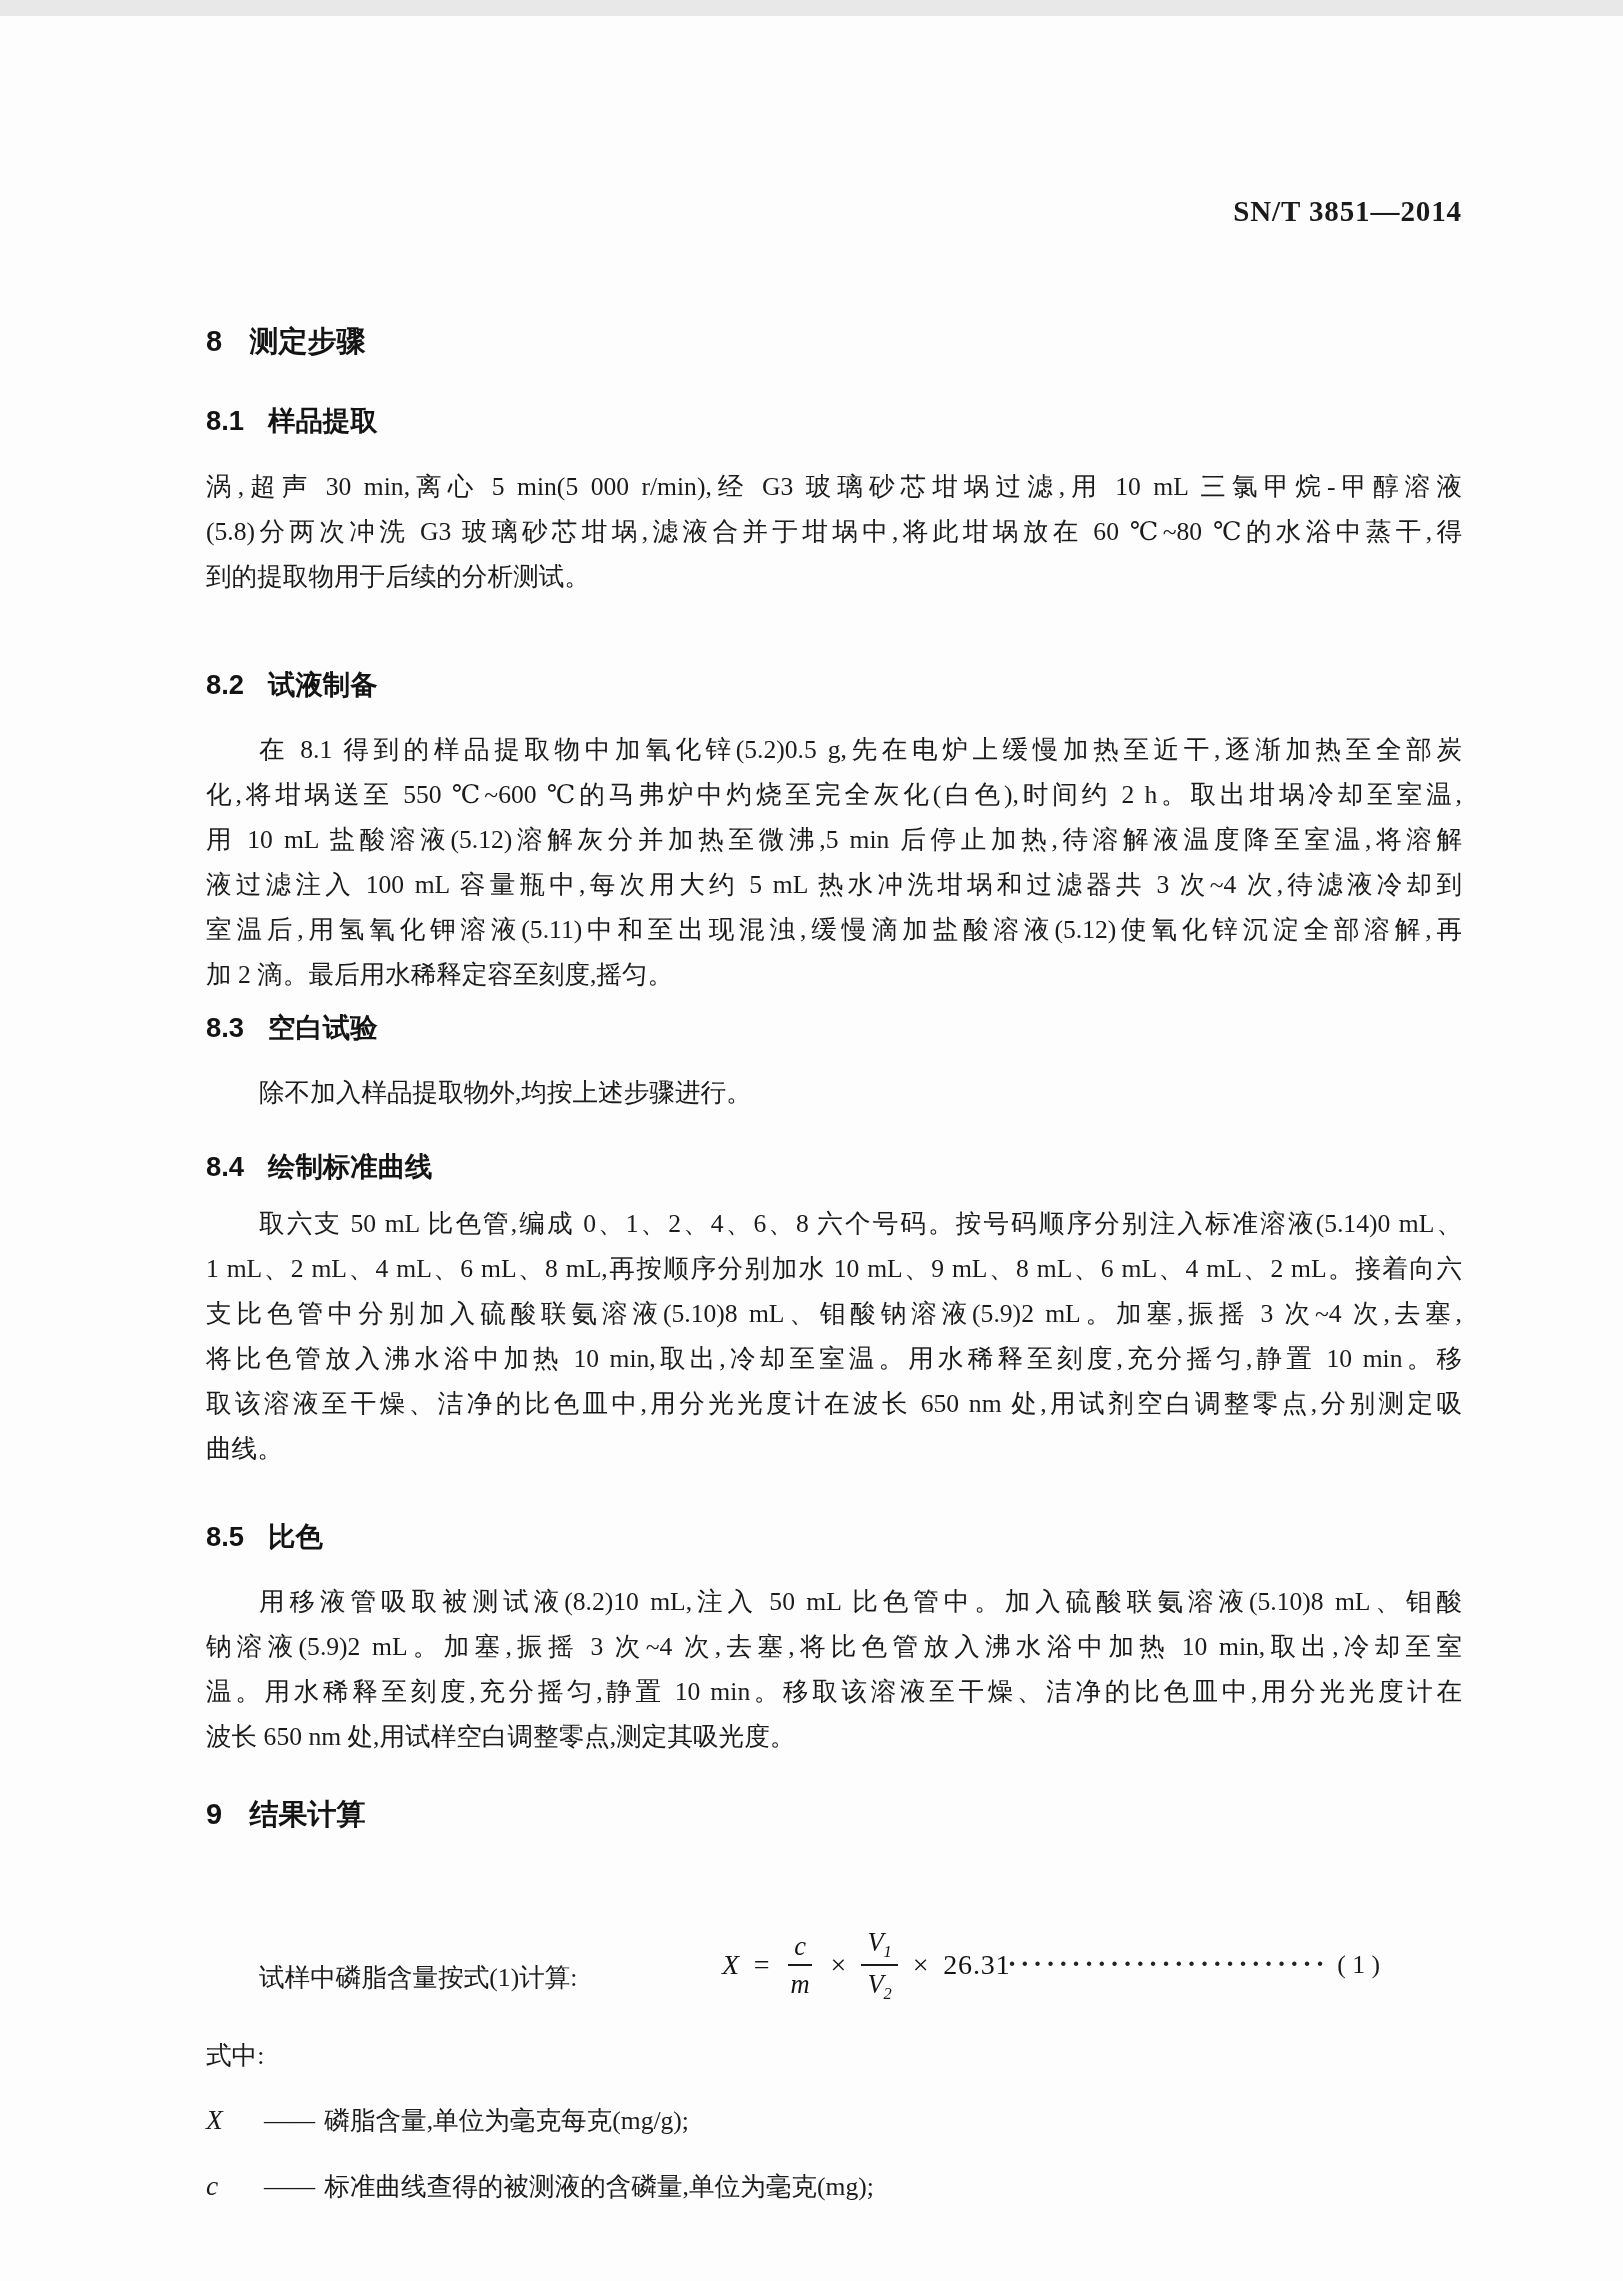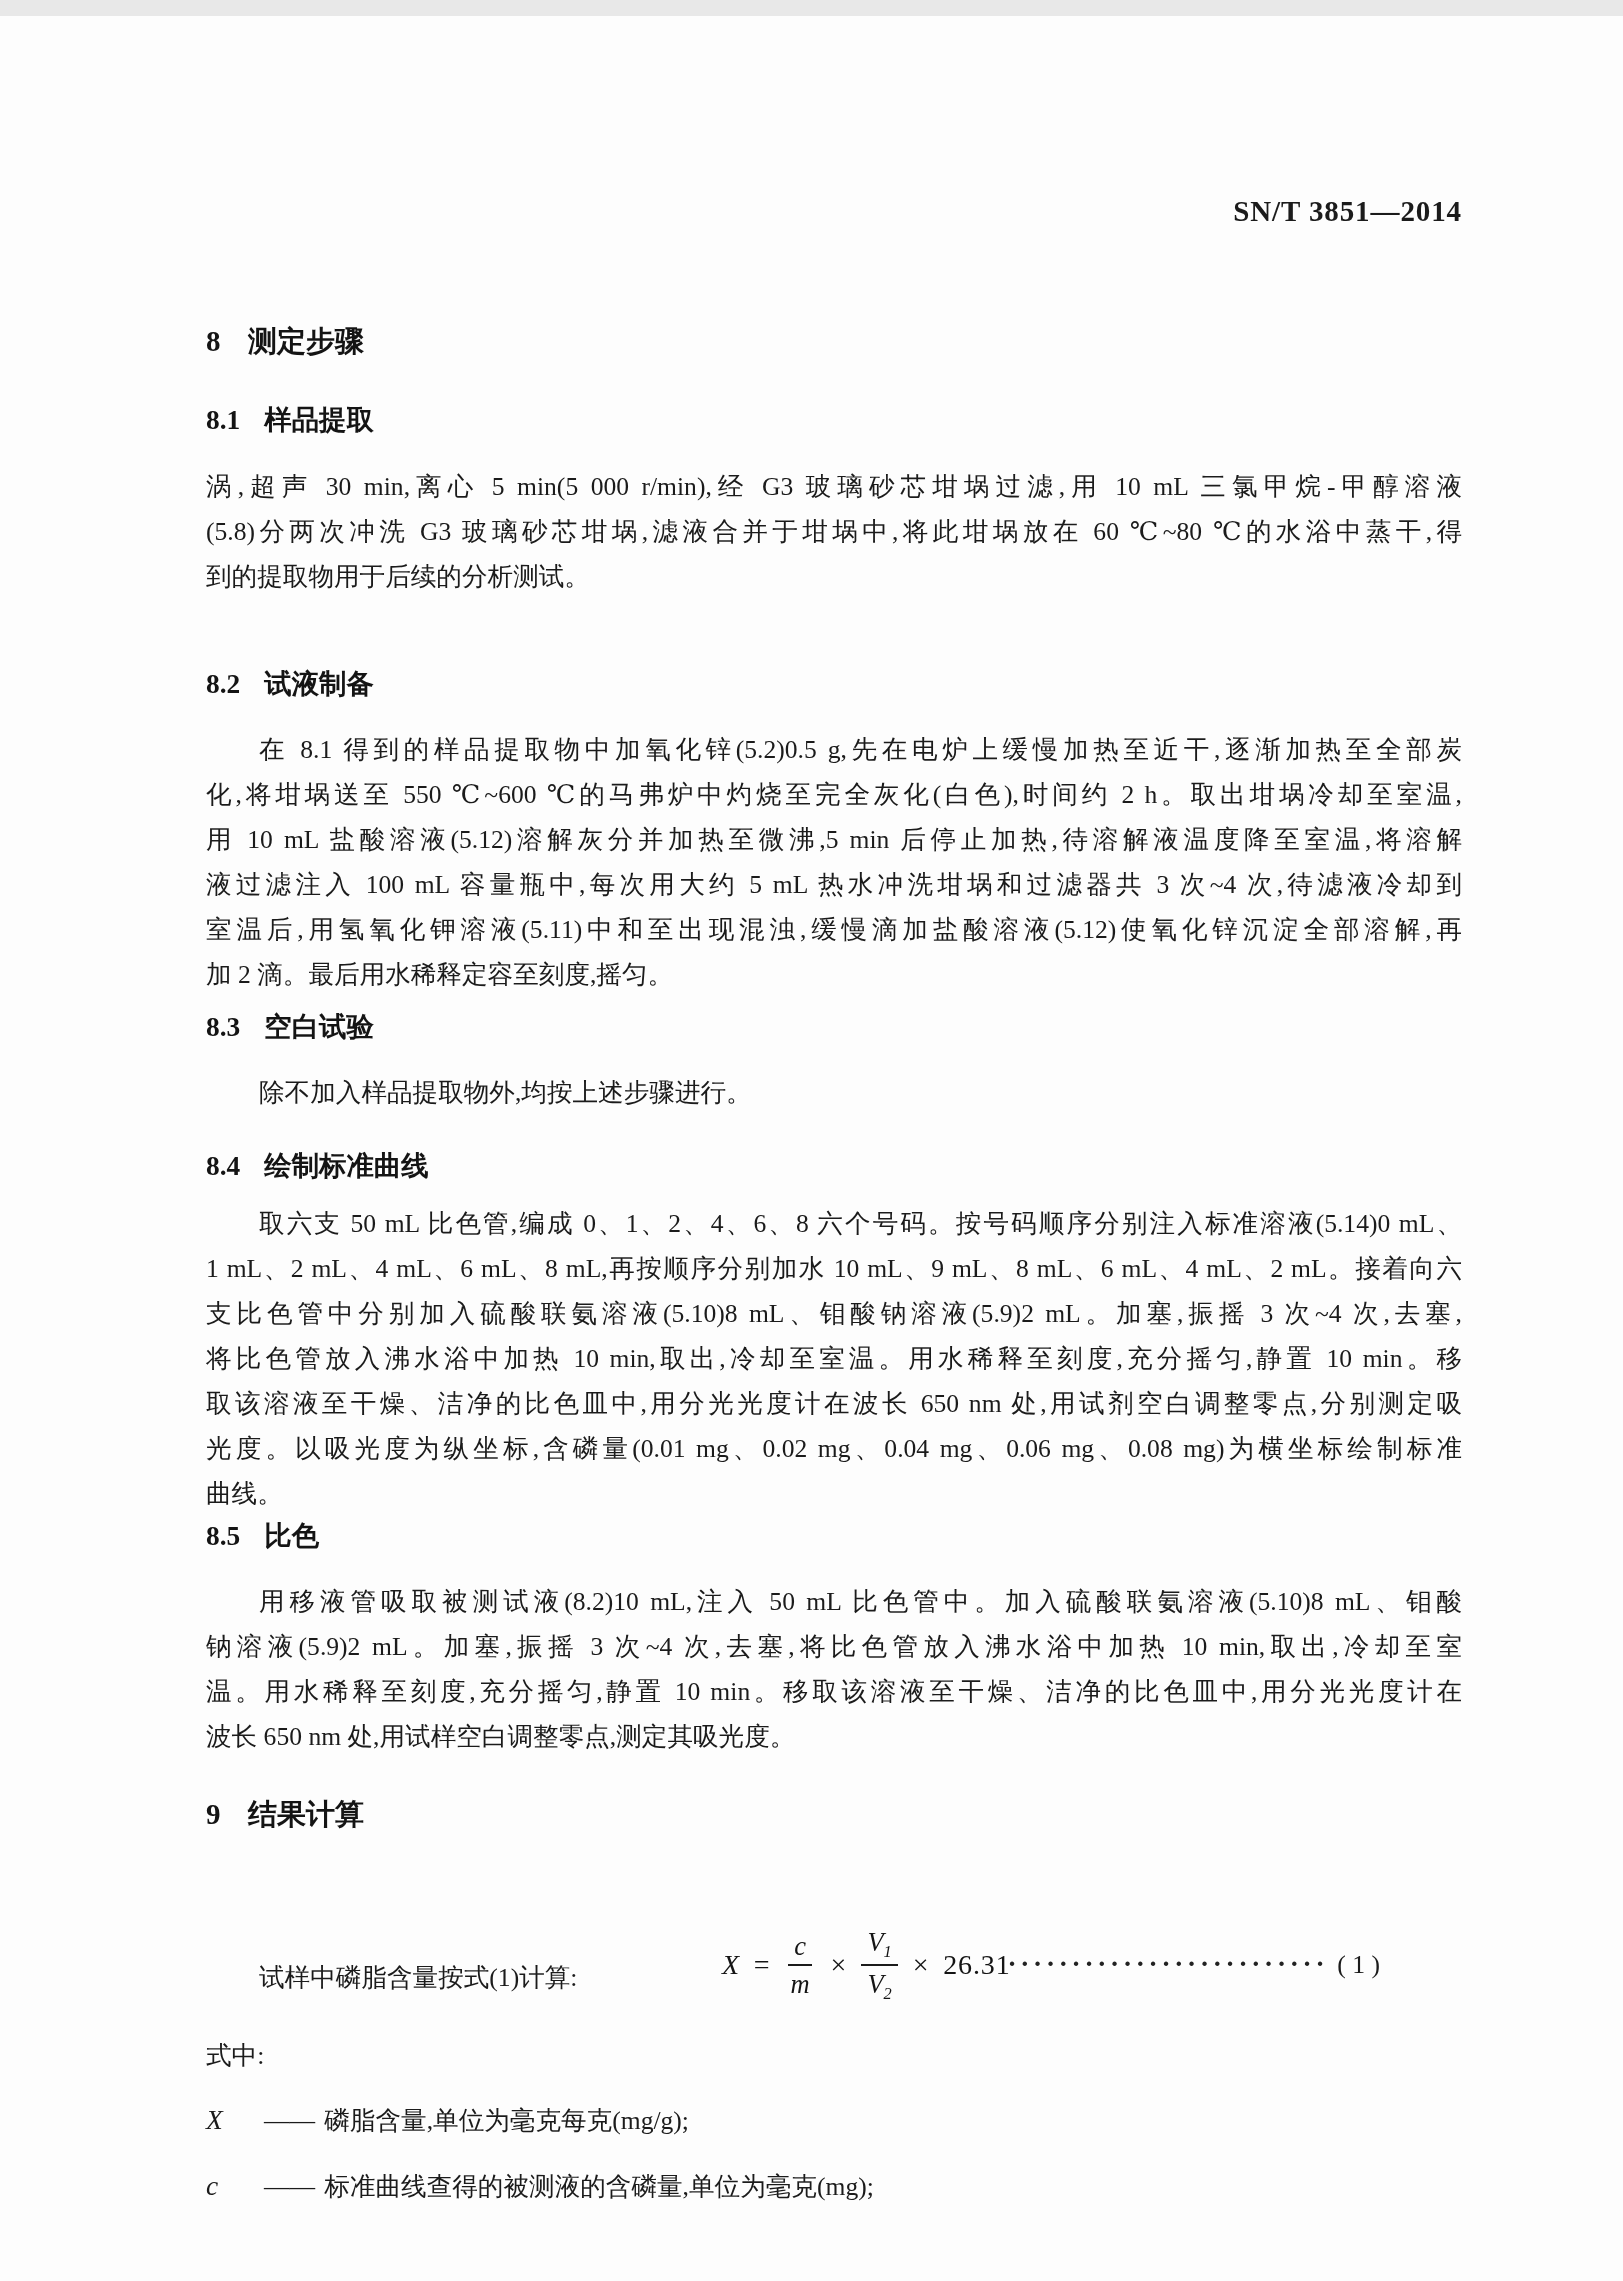--- a/index.html
+++ b/index.html
@@ -16,21 +16,21 @@
   
   .std-header{
     position:absolute; top:179px; left:206px; right:162px;
     text-align:right;
     font-family:"Liberation Serif","DejaVu Serif",serif;
     font-weight:bold; font-size:29px; letter-spacing:0.9px;
   }
   
   .h-l1, .h-l2{
     position:absolute; left:206px; right:162px;
-    font-family:Liberation Serif, serif;
+    font-family:Liberation Sans, sans-serif;
     font-weight:bold; color:#141414;
   }
   .h-l1{font-size:29px; line-height:37px;}
   .h-l2{font-size:27.4px; line-height:35px;}
   .h-num-l1{display:inline-block; margin-right:27.4px;}
   .h-num-l2{display:inline-block; margin-right:24px;}
   
   .para{position:absolute; left:206px; right:162px;}
   .line{
     font-size:25.6px; line-height:45px;
@@ -111,21 +111,20 @@
 
   <div class="h-l2" style="top:1133px;">
     <span class="h-num-l2">8.4</span><span>绘制标准曲线</span>
   </div>
   <div class="para" style="top:1185px;">
     <div class="line indent">取六支 50 mL 比色管,编成 0、1、2、4、6、8 六个号码。按号码顺序分别注入标准溶液(5.14)0 mL、</div>
     <div class="line">1 mL、2 mL、4 mL、6 mL、8 mL,再按顺序分别加水 10 mL、9 mL、8 mL、6 mL、4 mL、2 mL。接着向六</div>
     <div class="line">支比色管中分别加入硫酸联氨溶液(5.10)8 mL、钼酸钠溶液(5.9)2 mL。加塞,振摇 3 次~4 次,去塞,</div>
     <div class="line">将比色管放入沸水浴中加热 10 min,取出,冷却至室温。用水稀释至刻度,充分摇匀,静置 10 min。移</div>
     <div class="line">取该溶液至干燥、洁净的比色皿中,用分光光度计在波长 650 nm 处,用试剂空白调整零点,分别测定吸</div>
-    <div class="line">光度。以吸光度为纵坐标,含磷量(0.01 mg、0.02 mg、0.04 mg、0.06 mg、0.08 mg)为横坐标绘制标准</div>
     <div class="line last">曲线。</div>
   </div>
 
   <div class="h-l2" style="top:1503px;">
     <span class="h-num-l2">8.5</span><span>比色</span>
   </div>
   <div class="para" style="top:1563px;">
     <div class="line indent">用移液管吸取被测试液(8.2)10 mL,注入 50 mL 比色管中。加入硫酸联氨溶液(5.10)8 mL、钼酸</div>
     <div class="line">钠溶液(5.9)2 mL。加塞,振摇 3 次~4 次,去塞,将比色管放入沸水浴中加热 10 min,取出,冷却至室</div>
     <div class="line">温。用水稀释至刻度,充分摇匀,静置 10 min。移取该溶液至干燥、洁净的比色皿中,用分光光度计在</div>

